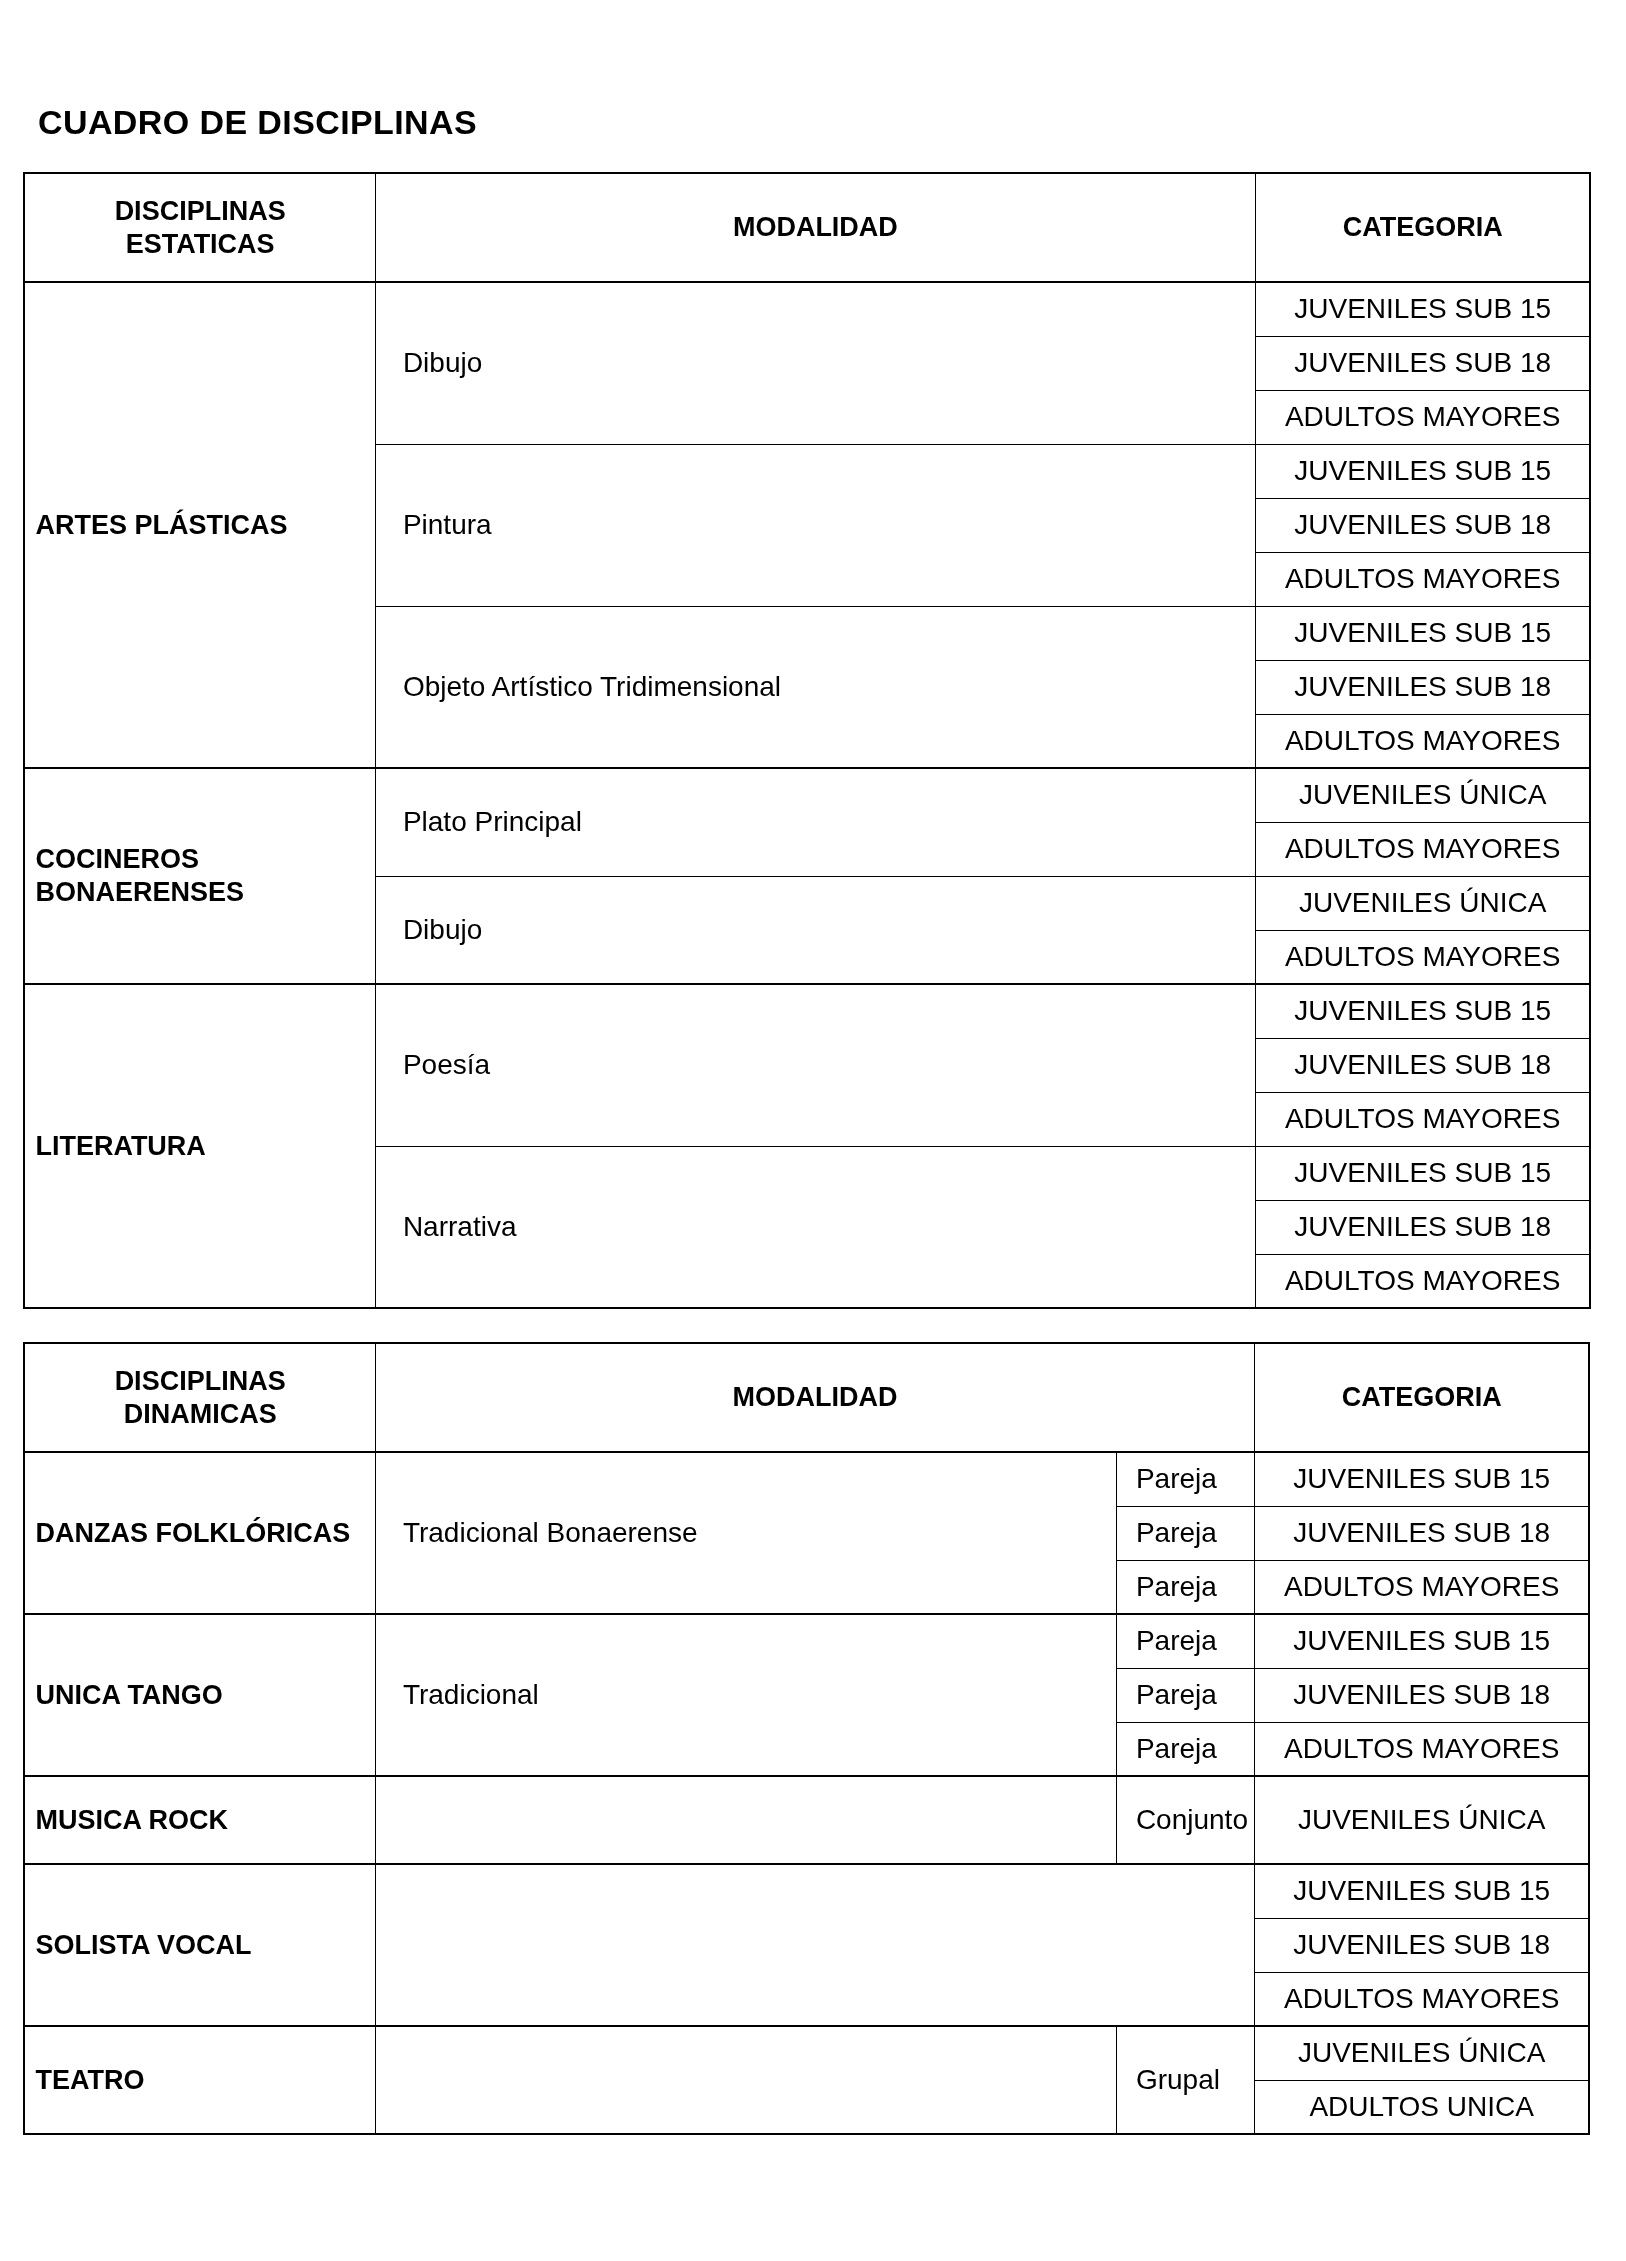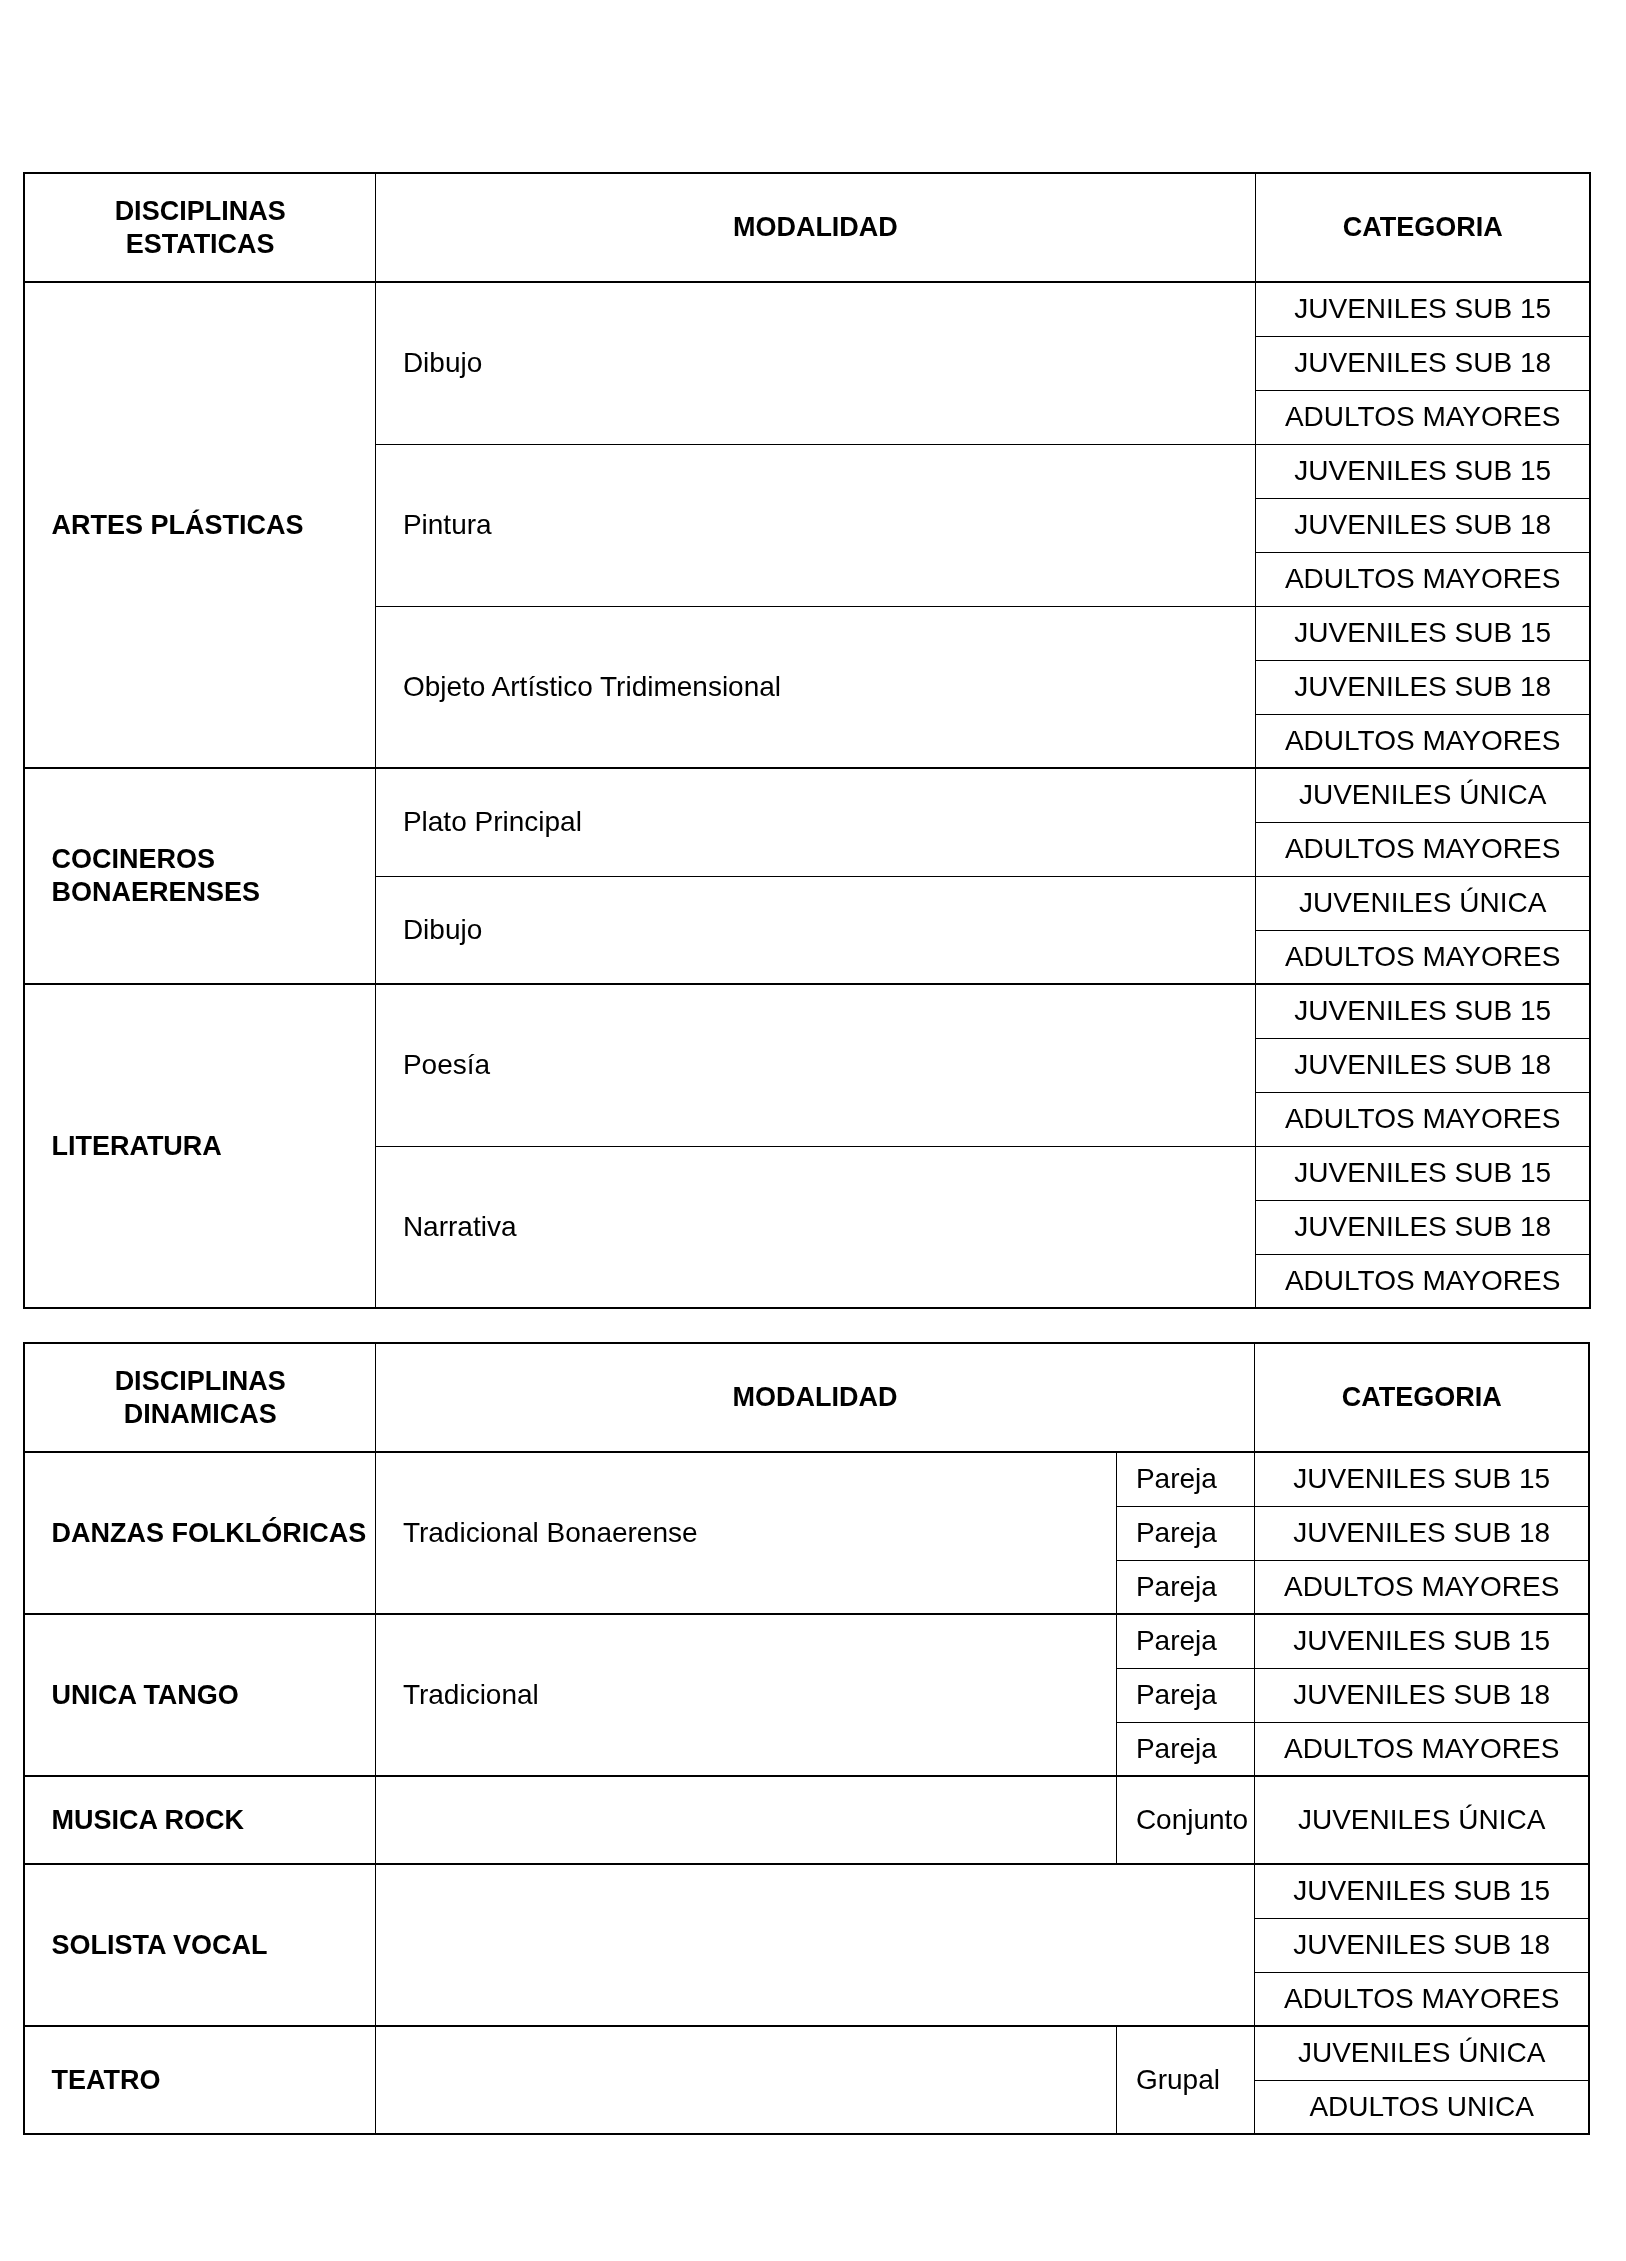--- a/index.html
+++ b/index.html
@@ -33,21 +33,21 @@
   .tbl tbody tr { height: 54px; }
   #t2 tr.dbl { height: 88px; }
   .tbl th {
     font-size: 27px; font-weight: bold;
     text-align: center; white-space: pre-line;
     line-height: 1.22;
     border-bottom-width: 2.5px;
   }
   td.disc {
     font-size: 27px; font-weight: bold;
-    text-align: left; padding-left: 26px; padding-right: 6.7px;
+    text-align: left; padding-left: 10px; padding-right: 6.7px;
     line-height: 1.22;
   }
   td.mod {
     font-size: 28px; font-weight: normal;
     text-align: left; padding-left: 27px;
   }
   td.grp {
     font-size: 28px; font-weight: normal;
     text-align: left; padding-left: 19px; padding-right: 3.3px;
   }
@@ -56,20 +56,21 @@
     text-align: center;
     margin-left: 44px;
   }
   tr.sect td { border-top-width: 2.5px; }
 </style>
 </head>
 <body>
 
 <div class="page">
 
+  <h1 class="title">CUADRO DE DISCIPLINAS</h1>
 
   <table class="tbl" id="t1">
     <colgroup>
       <col style="width:351px">
         <col style="width:880px">
         <col style="width:335px">
     </colgroup>
     <thead>
       <tr>
         <th>DISCIPLINAS

